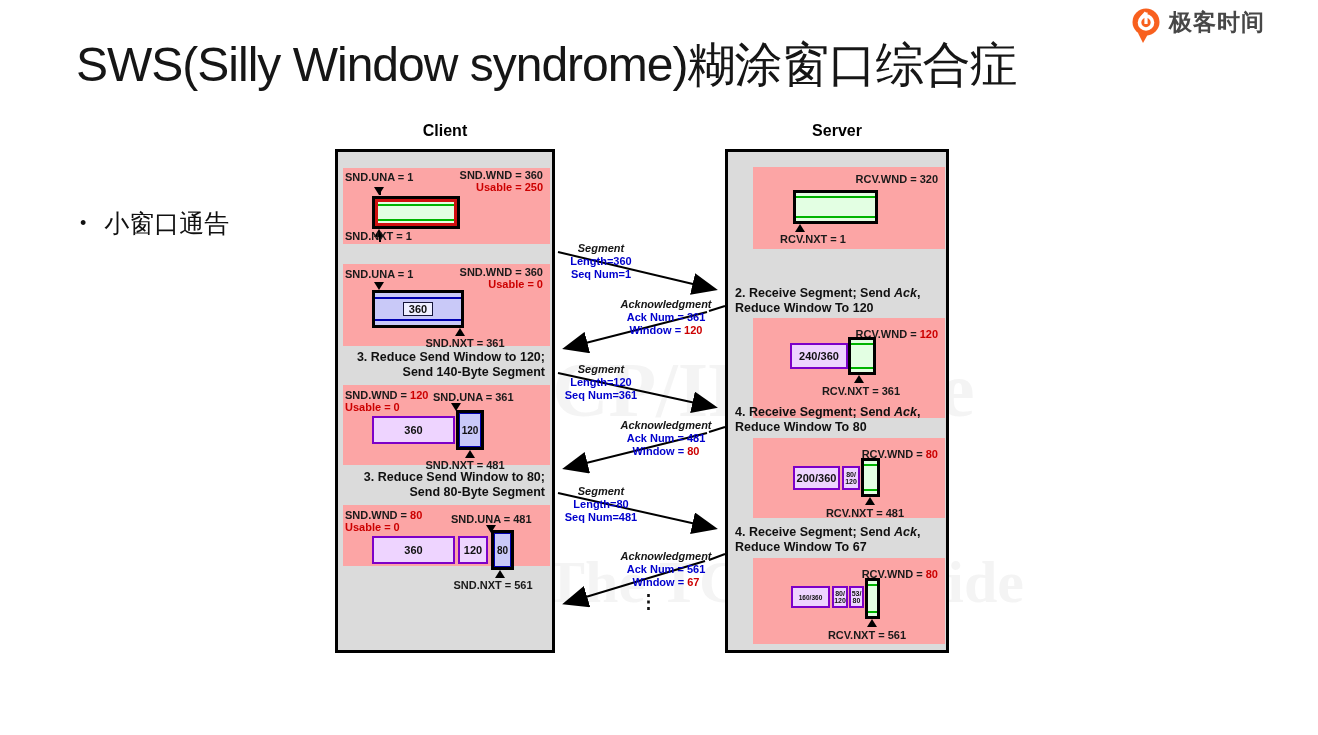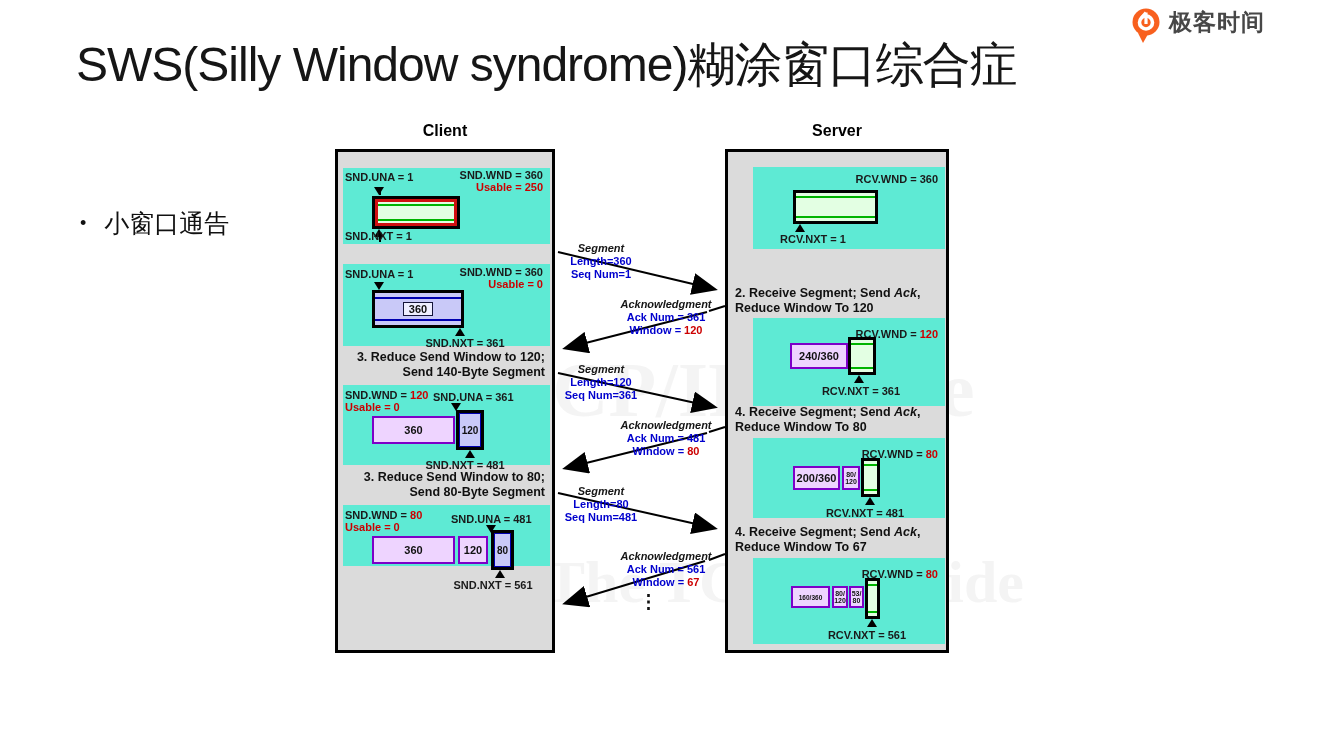--- a/index.html
+++ b/index.html
@@ -7,21 +7,21 @@
               font-family:"Liberation Sans", sans-serif; position:relative; }
   .lab  { position:absolute; font-size:11px; font-weight:bold; color:#1a1a1a;
           white-space:nowrap; line-height:12px; }
   .right{ text-align:right; }
   .center{ text-align:center; }
   .red  { color:#cc0000; }
   .blue { color:#0000cd; }
   .step { position:absolute; font-size:12.5px; font-weight:bold; color:#101010;
           white-space:nowrap; line-height:15px; }
   .panel{ position:absolute; background:#dbdbdb; border:3px solid #000; }
-  .sect { position:absolute; background:#5eead4; }
+  .sect { position:absolute; background:#fca5a5; }
   .hdr  { position:absolute; font-size:16px; font-weight:bold; color:#000; text-align:center; }
   .gbox { position:absolute; border:3px solid #000;
           background:linear-gradient(to bottom,
             #e3ffe3 0 3px, #00b400 3px 5px, #e3ffe3 5px calc(100% - 5px),
             #00b400 calc(100% - 5px) calc(100% - 3px), #e3ffe3 calc(100% - 3px) 100%); }
   .gbox.redring { box-shadow: inset 0 0 0 3px #d01010;
           background:linear-gradient(to bottom,
             #e3ffe3 0 5px, #00b400 5px 7px, #e3ffe3 7px calc(100% - 7px),
             #00b400 calc(100% - 7px) calc(100% - 5px), #e3ffe3 calc(100% - 5px) 100%); }
   .bbox { position:absolute; border:3px solid #000; background:#c9c9f8;
@@ -140,30 +140,30 @@
     <div class="pbox" style="left:115px; top:31px; width:30px; height:28px;">120</div>
     <div class="bbox" style="left:148px; top:25px; width:23px; height:40px;">80</div>
     <div class="tu" style="left:152px; top:65px;"></div>
     <div class="lab center" style="left:95px; top:74px; width:110px;">SND.NXT = 561</div>
   </div>
 </div>
 
 <div class="panel" style="left:725px; top:149px; width:224px; height:504px;">
 
   <div class="sect" style="left:25px; top:15px; width:192px; height:82px;">
-    <div class="lab right" style="left:80px; top:6px; width:105px;">RCV.WND = 360</div>
+    <div class="lab right" style="left:80px; top:6px; width:105px;">RCV.WND = 320</div>
     <div class="gbox" style="left:40px; top:23px; width:85px; height:34px;"></div>
     <div class="tu" style="left:42px; top:57px;"></div>
     <div class="lab" style="left:27px; top:66px;">RCV.NXT = 1</div>
   </div>
 
   <div class="step" style="left:7px; top:134px;"><span>2. Receive Segment; Send </span><span style="font-style:italic">Ack</span><span>,</span></div>
   <div class="step" style="left:7px; top:149px;">Reduce Window To 120</div>
 
-  <div class="sect" style="left:25px; top:166px; width:192px; height:88px;">
+  <div class="sect" style="left:25px; top:166px; width:192px; height:100px;">
     <div class="lab right" style="left:80px; top:10px; width:105px;"><span>RCV.WND = </span><span class="red">120</span></div>
     <div class="pbox" style="left:37px; top:25px; width:58px; height:26px;">240/360</div>
     <div class="gbox" style="left:95px; top:19px; width:28px; height:38px;"></div>
     <div class="tu" style="left:101px; top:57px;"></div>
     <div class="lab center" style="left:53px; top:67px; width:110px;">RCV.NXT = 361</div>
   </div>
 
   <div class="step" style="left:7px; top:253px;"><span>4. Receive Segment; Send </span><span style="font-style:italic">Ack</span><span>,</span></div>
   <div class="step" style="left:7px; top:268px;">Reduce Window To 80</div>
 

